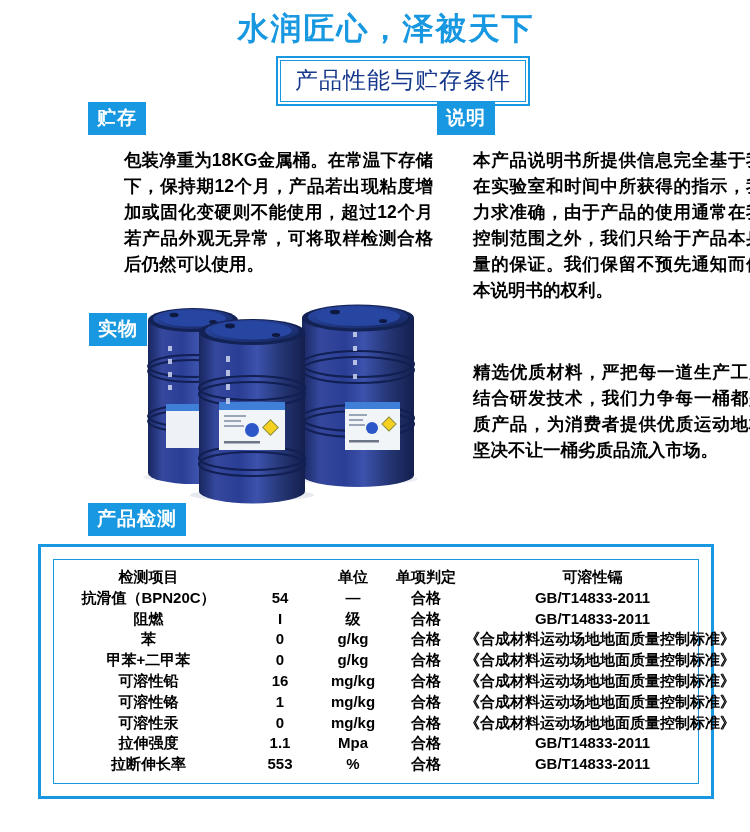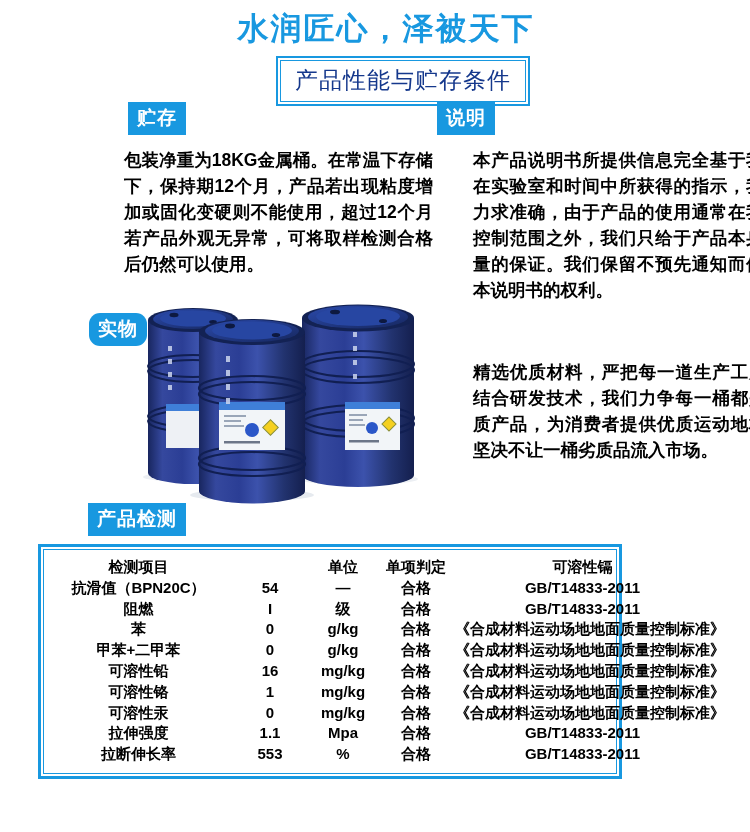--- a/index.html
+++ b/index.html
@@ -29,36 +29,36 @@
     padding:4px 14px 5px;
     font-size:23px;font-weight:400;letter-spacing:1px;
     color:var(--banner-text);white-space:nowrap;
   }
   .tag{
     position:absolute;
     background:var(--accent);color:#fff;
     font-size:19px;font-weight:700;letter-spacing:1px;
     padding:3px 9px 4px;white-space:nowrap;
   }
-  .tag-storage{left:88px;top:102px;margin-left:40px;}
+  .tag-storage{left:88px;top:102px;}
   .tag-desc{left:437px;top:102px;}
-  .tag-product{left:89px;top:313px;border-radius:11px;}
+  .tag-product{left:89px;top:313px;}
   .tag-testing{left:88px;top:503px;}
   .para{
     position:absolute;width:309px;
     font-size:17.5px;font-weight:700;line-height:26px;
     text-align:justify;color:#000;margin-left:36px;
   }
   .para-storage{left:88px;top:147px;}
   .para-desc{left:437px;top:147px;}
   .para-quality{left:437px;top:359px;width:312px;}
   .drums{position:absolute;left:128px;top:298px;width:300px;height:210px;}
   .table-wrap{
-    position:absolute;left:38px;top:544px;width:584px;
-    border:3px solid var(--accent);padding:2px;background:#fff;
+    position:absolute;left:38px;top:544px;width:676px;
+    border:3px solid var(--accent);padding:12px;background:#fff;
   }
   .table-inner{
     border:1px solid var(--accent);
     padding:7px 2px 8px;
   }
   table{width:100%;border-collapse:collapse;table-layout:fixed;}
   th,td{
     text-align:center;vertical-align:middle;
     font-size:15px;font-weight:700;color:#000;
     height:20.8px;line-height:20.8px;

